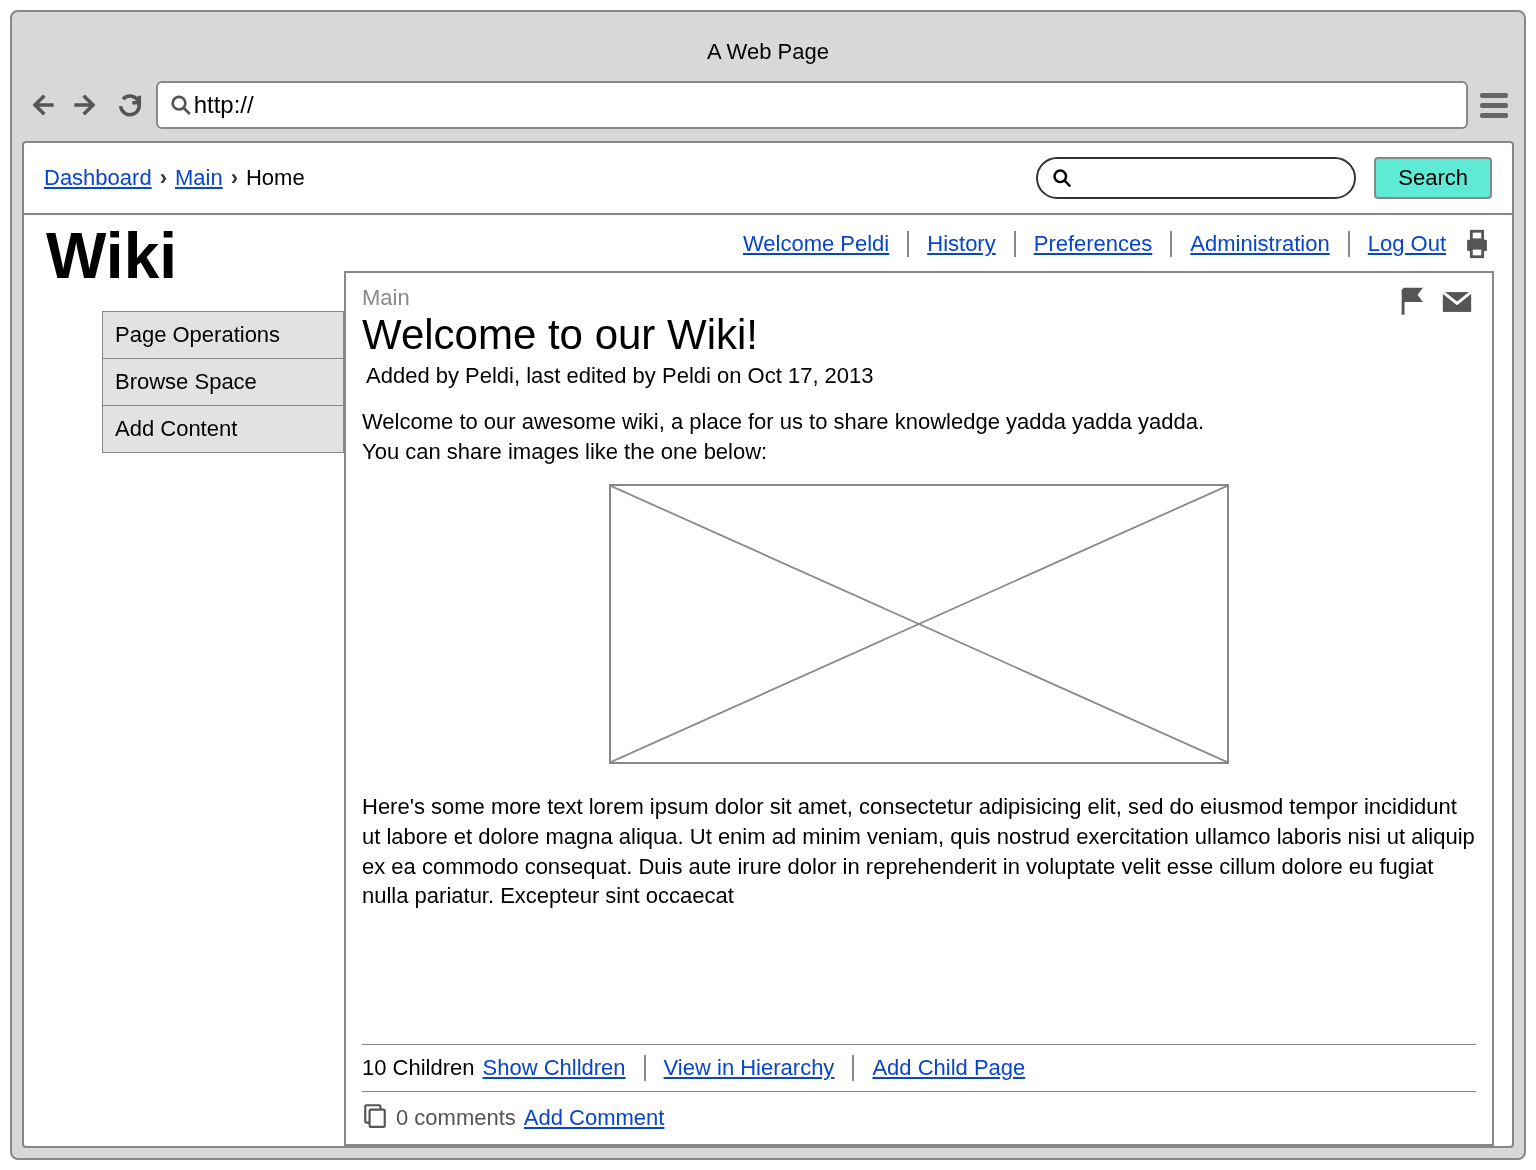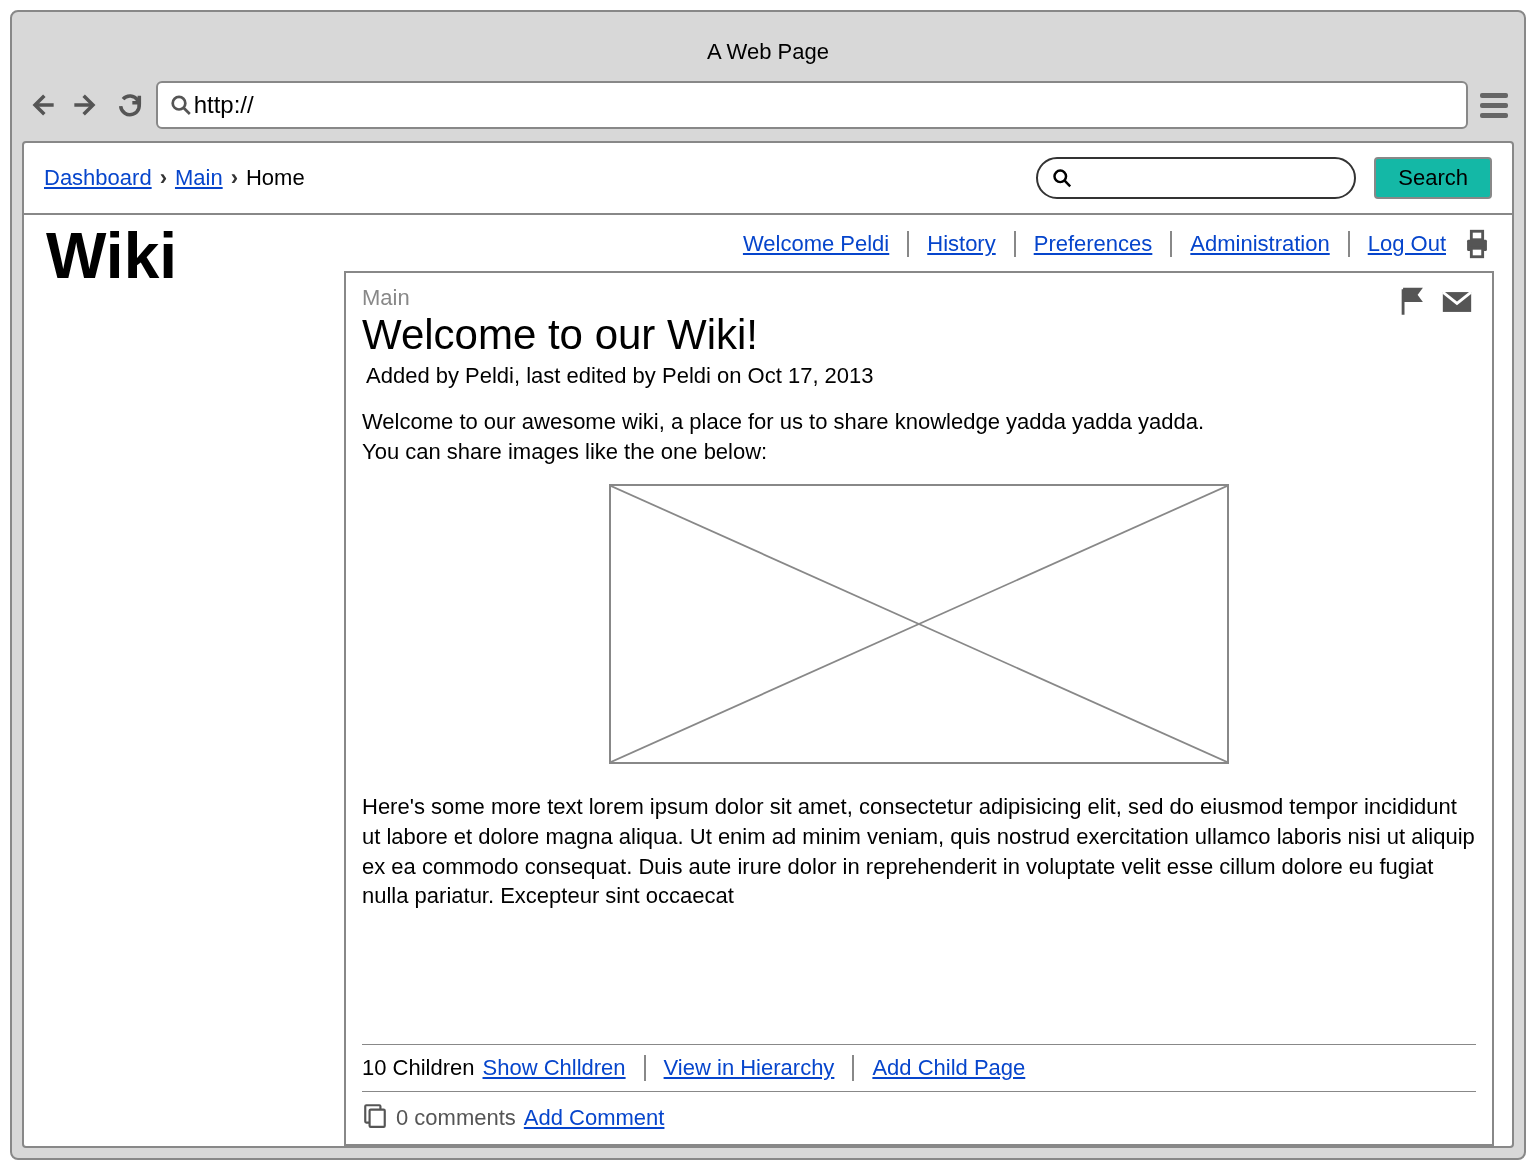--- a/index.html
+++ b/index.html
@@ -124,21 +124,21 @@
   .pill-search input {
     border: none;
     outline: none;
     font-size: 20px;
     width: 100%;
     background: transparent;
   }
   .search-btn {
     height: 42px;
     padding: 0 22px;
-    background: #14b8a6;
+    background: #5eead4;
     border: 2px solid #888;
     border-radius: 4px;
     font-size: 22px;
     cursor: pointer;
   }
   .main-area {
     flex: 1;
     display: flex;
     overflow: hidden;
   }
@@ -333,20 +333,25 @@
             </svg>
           <input type="text" style="">
         </div>
         <button class="search-btn">Search</button>
       </div>
     </div>
 
     <div class="main-area">
       <div class="left-col">
         <div class="wiki-title">Wiki</div>
+        <div class="side-menu">
+          <div class="item">Page Operations</div>
+          <div class="item">Browse Space</div>
+          <div class="item">Add Content</div>
+        </div>
       </div>
 
       <div class="right-col">
         <div class="util-links">
           <a href="#">Welcome Peldi</a>
           <a href="#">History</a>
           <a href="#">Preferences</a>
           <a href="#">Administration</a>
           <a href="#">Log Out</a>
           <span class="print-icon">

